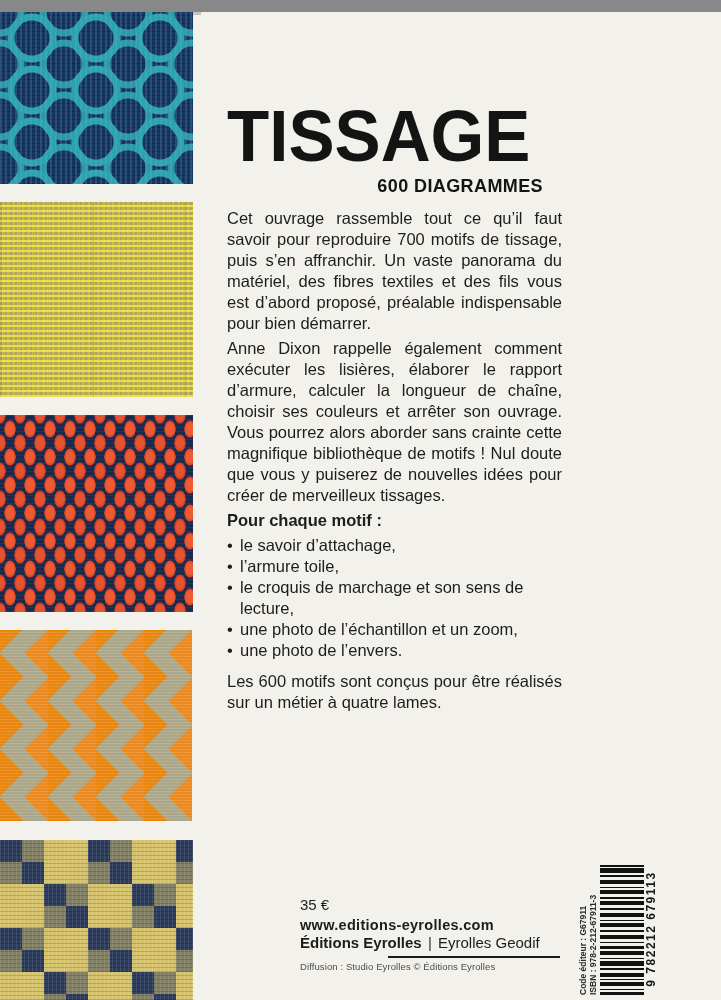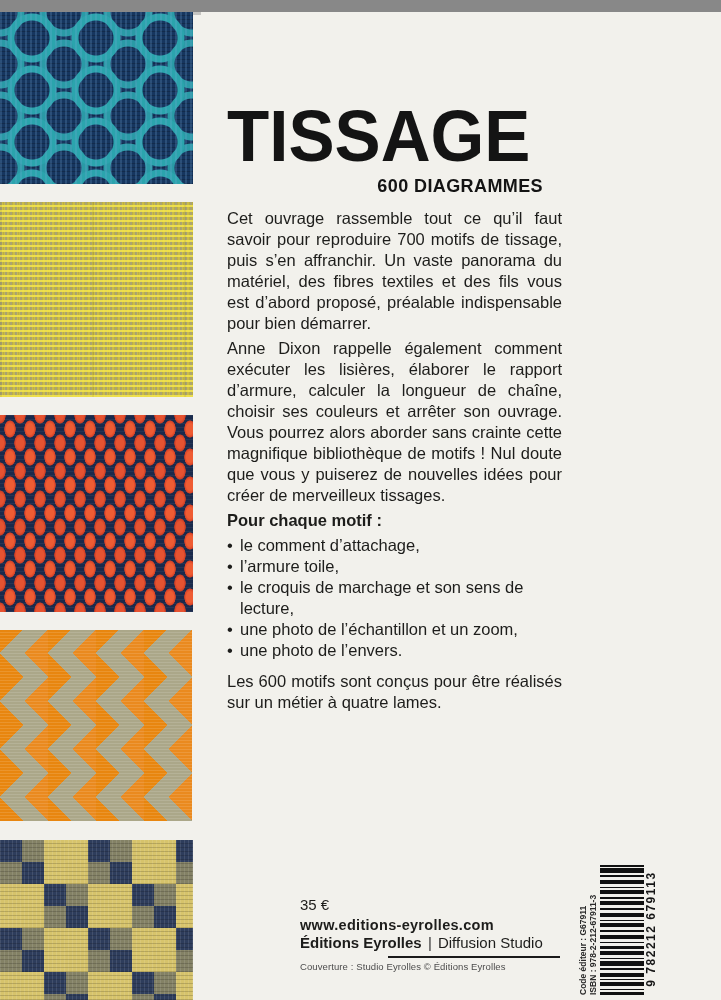--- a/index.html
+++ b/index.html
@@ -118,35 +118,35 @@
   <div class="head">
     <h1 class="title">TISSAGE</h1>
     <div class="subtitle">600 DIAGRAMMES</div>
   </div>
 
   <div class="bodycol">
     <p>Cet ouvrage rassemble tout ce qu’il faut savoir pour reproduire 700 motifs de tissage, puis s’en affranchir. Un vaste panorama du matériel, des fibres textiles et des fils vous est d’abord proposé, préalable indispensable pour bien démarrer.</p>
     <p>Anne Dixon rappelle également comment exécuter les lisières, élaborer le rapport d’armure, calculer la longueur de chaîne, choisir ses couleurs et arrêter son ouvrage. Vous pourrez alors aborder sans crainte cette magnifique bibliothèque de motifs ! Nul doute que vous y puiserez de nouvelles idées pour créer de merveilleux tissages.</p>
     <p class="list-heading">Pour chaque motif :</p>
     <ul class="motif-list">
-      <li>le comment d’attachage,</li>
+      <li>le savoir d’attachage,</li>
       <li>l’armure toile,</li>
       <li>le croquis de marchage et son sens de lecture,</li>
       <li>une photo de l’échantillon et un zoom,</li>
       <li>une photo de l’envers.</li>
     </ul>
     <p class="closing">Les 600 motifs sont conçus pour être réalisés sur un métier à quatre lames.</p>
   </div>
 
   <div class="footer">
     <p class="price">35 €</p>
     <p class="website">www.editions-eyrolles.com</p>
-    <p class="publine"><span class="pub">Éditions Eyrolles</span> <span class="sep">|</span> <span class="dist">Diffusion Studio</span></p>
+    <p class="publine"><span class="pub">Éditions Eyrolles</span> <span class="sep">|</span> <span class="dist">Eyrolles Geodif</span></p>
     <hr class="rule">
-    <p class="credit">Couverture : Studio Eyrolles © Éditions Eyrolles</p>
+    <p class="credit">Diffusion : Studio Eyrolles © Éditions Eyrolles</p>
   </div>
 
   <div class="bc-wrap">
     <div class="bc-inner">
       <div class="bc-text">Code éditeur : G67911</div>
       <div class="bc-text">ISBN : 978-2-212-67911-3</div>
       <div class="bc-bars"></div>
       <div class="bc-num">9 782212 679113</div>
     </div>
   </div>

